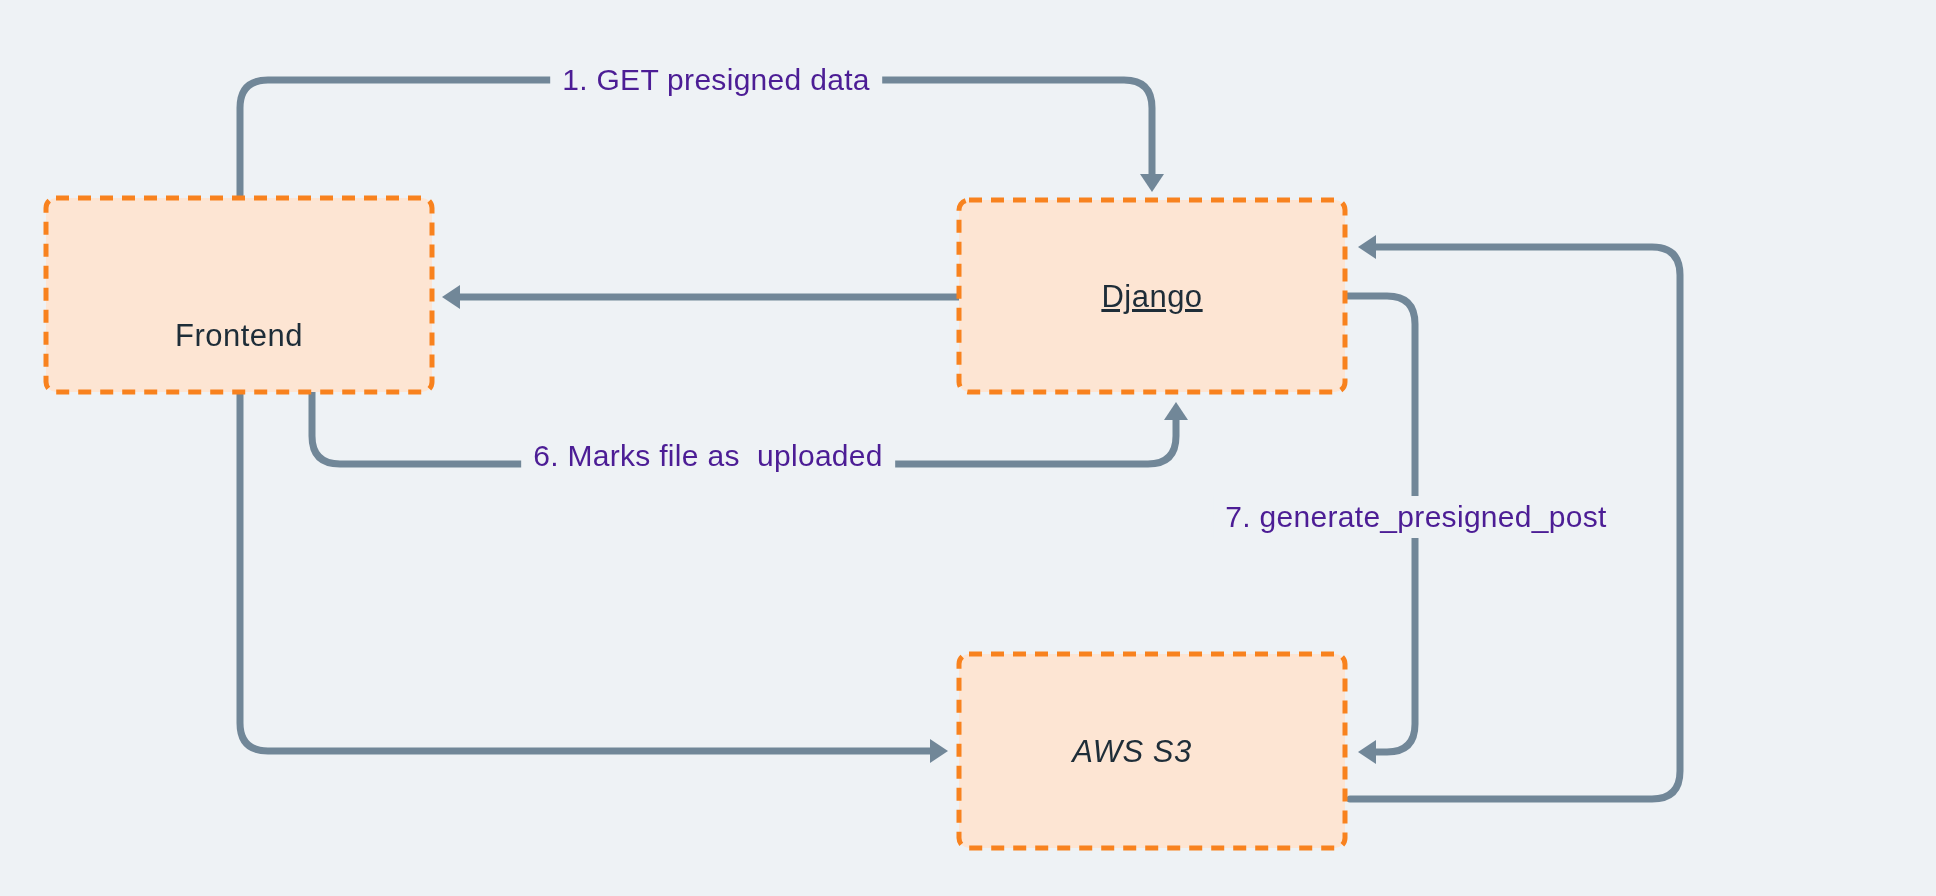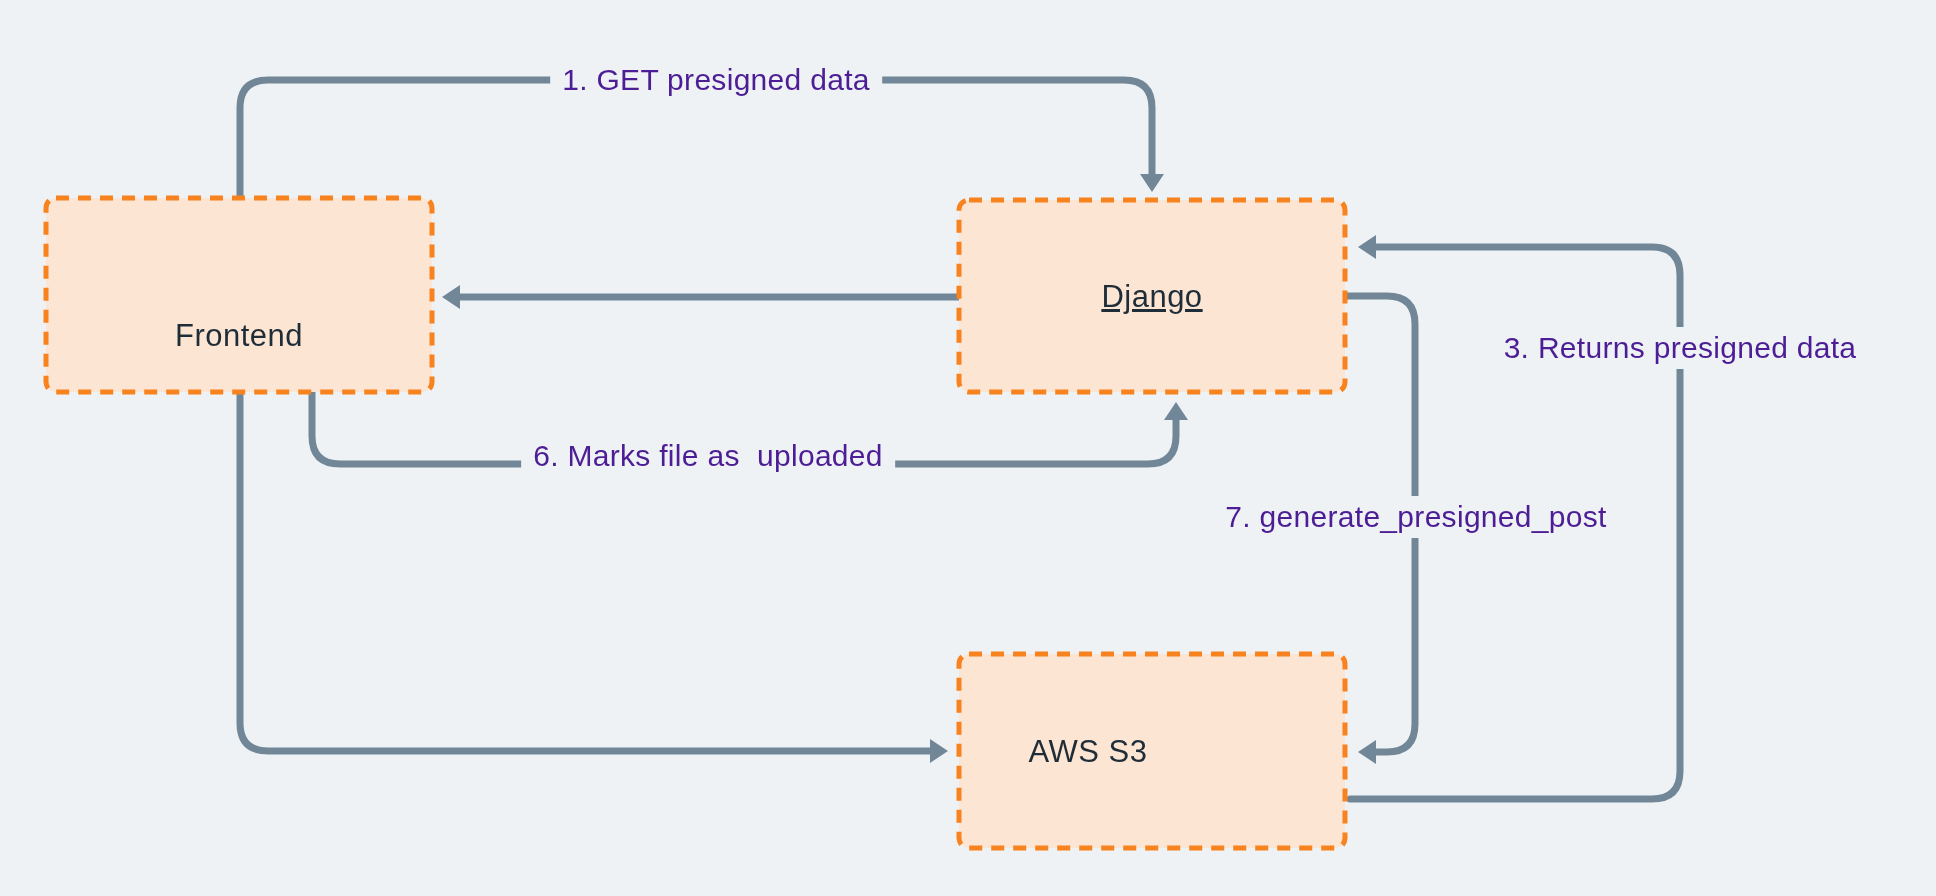--- a/index.html
+++ b/index.html
@@ -61,20 +61,19 @@
 
     <g fill="#fde5d3" stroke="#f8821e" stroke-width="5" stroke-dasharray="13 9">
       <rect x="46" y="198" width="386" height="194" rx="10"></rect>
       <rect x="959" y="200" width="386" height="192" rx="10"></rect>
       <rect x="959" y="654" width="386" height="194" rx="10"></rect>
     </g>
   </svg>
 
   <div class="node-label" style="left:239px; top:296px;margin-top:40px;">Frontend</div>
   <div class="node-label" style="left:1152px; top:297px;text-decoration:underline;">Django</div>
-  <div class="node-label" style="left:1088px; top:752px;">AWS S3</div>
+  <div class="node-label" style="left:1132px; top:752px;font-style:italic;">AWS S3</div>
 
   <div class="arrow-label" style="left:716px; top:80px;">1. GET presigned data</div>
   <div class="arrow-label" style="left:708px; top:456px;">6. Marks file as  uploaded</div>
   <div class="arrow-label" style="left:1416px; top:517px;">7. generate_presigned_post</div>
-  <div class="arrow-label" style="left:1680px; top:348px;">3. Returns presigned data</div>
 
 </div>
 
 </body></html>

